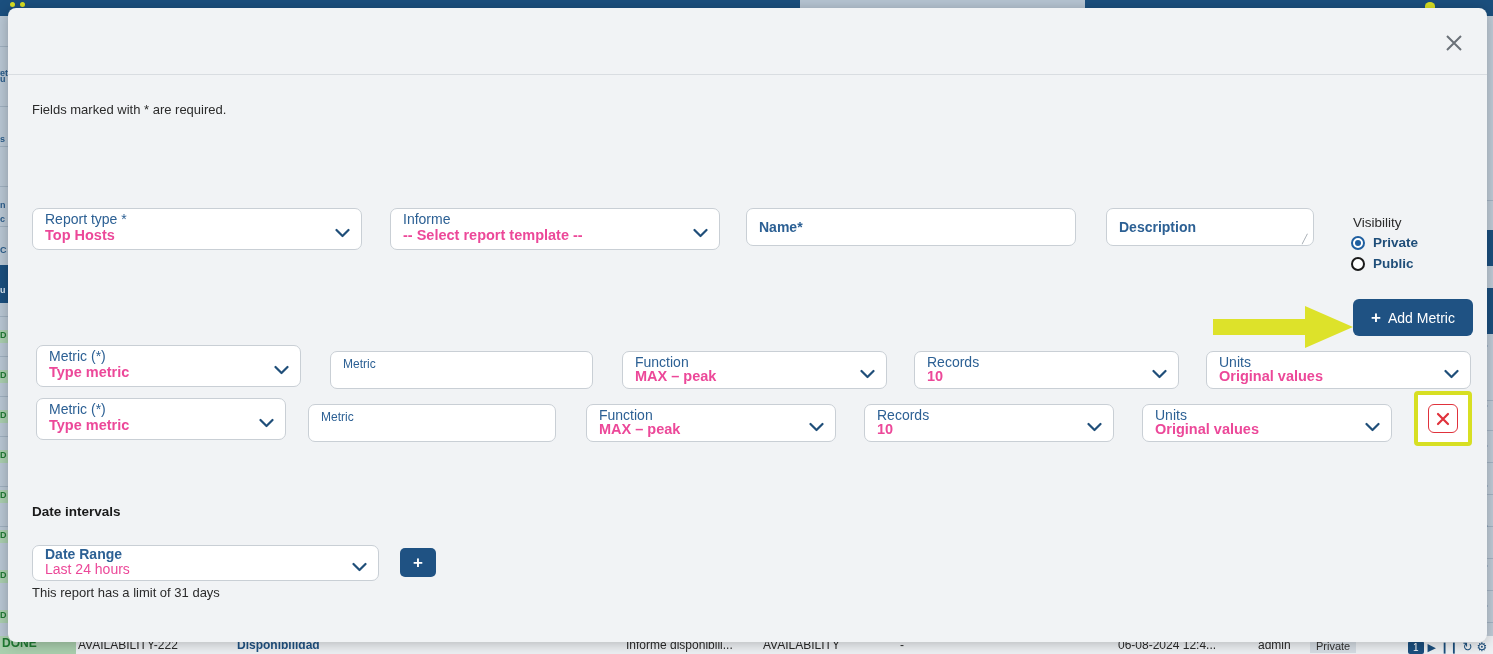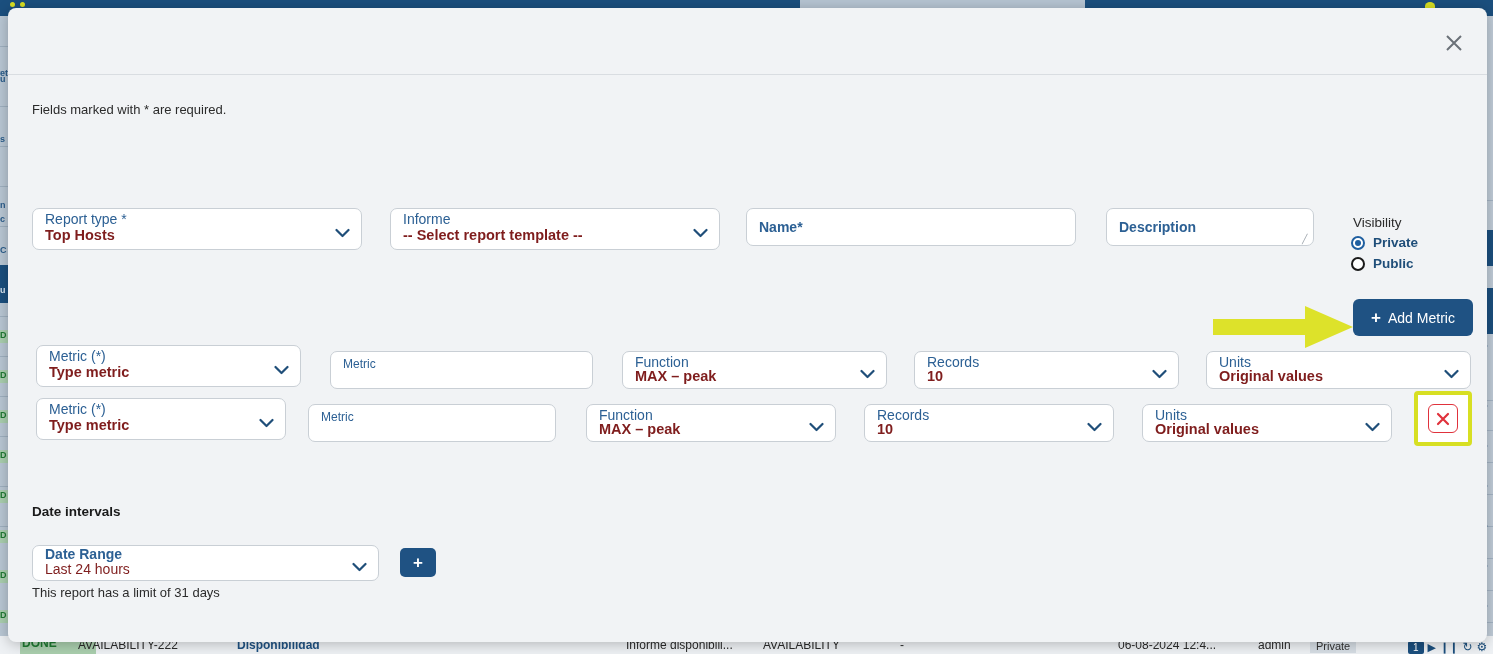--- a/index.html
+++ b/index.html
@@ -67,21 +67,20 @@
   .bg-bottom-row {
     position: absolute; left: 0; bottom: 0; width: 1493px; height: 18px;
     background: #eef1f4;
     font-size: 12px; color: #2b2b2b;
   }
   .bg-bottom-row .cell { position: absolute; top: 2px; white-space: nowrap; }
   .bg-bottom-status {
     position: absolute; left: 0; bottom: 0; width: 76px; height: 18px;
     background: #aacfae; color: #1f7a32; font-weight: bold; font-size: 12px;
     padding-left: 2px;
-    margin-left: 20px;
   }
   .bg-bottom-private {
     position: absolute; left: 1310px; bottom: 1px;
     background: #d6dde4; color: #333; font-size: 11px; padding: 1px 6px;
   }
   .bg-bottom-pager {
     position: absolute; left: 1408px; bottom: 0px; display: flex;
     align-items: center; gap: 4px; color: #1b4f7e;
   }
   .bg-pg-num {
@@ -134,21 +133,21 @@
     border: 1px solid #c9cfd5;
     border-radius: 7px;
   }
   .fld .lbl {
     position: absolute; left: 12px; top: 4px;
     font-size: 14px; color: #2c6094;
     line-height: 12px;
   }
   .fld .val {
     position: absolute; left: 12px; top: 17px;
-    font-size: 14.5px; font-weight: bold; color: #7f1d1d;
+    font-size: 14.5px; font-weight: bold; color: #ec4899;
     line-height: 18px; white-space: nowrap;
   }
   .fld .ph {
     position: absolute; left: 12px; top: 50%;
     transform: translateY(-50%);
     font-size: 14px; font-weight: bold; color: #2c6094;
     white-space: nowrap;
   }
   .fld .chev {
     position: absolute; right: 11px; top: 50%;

